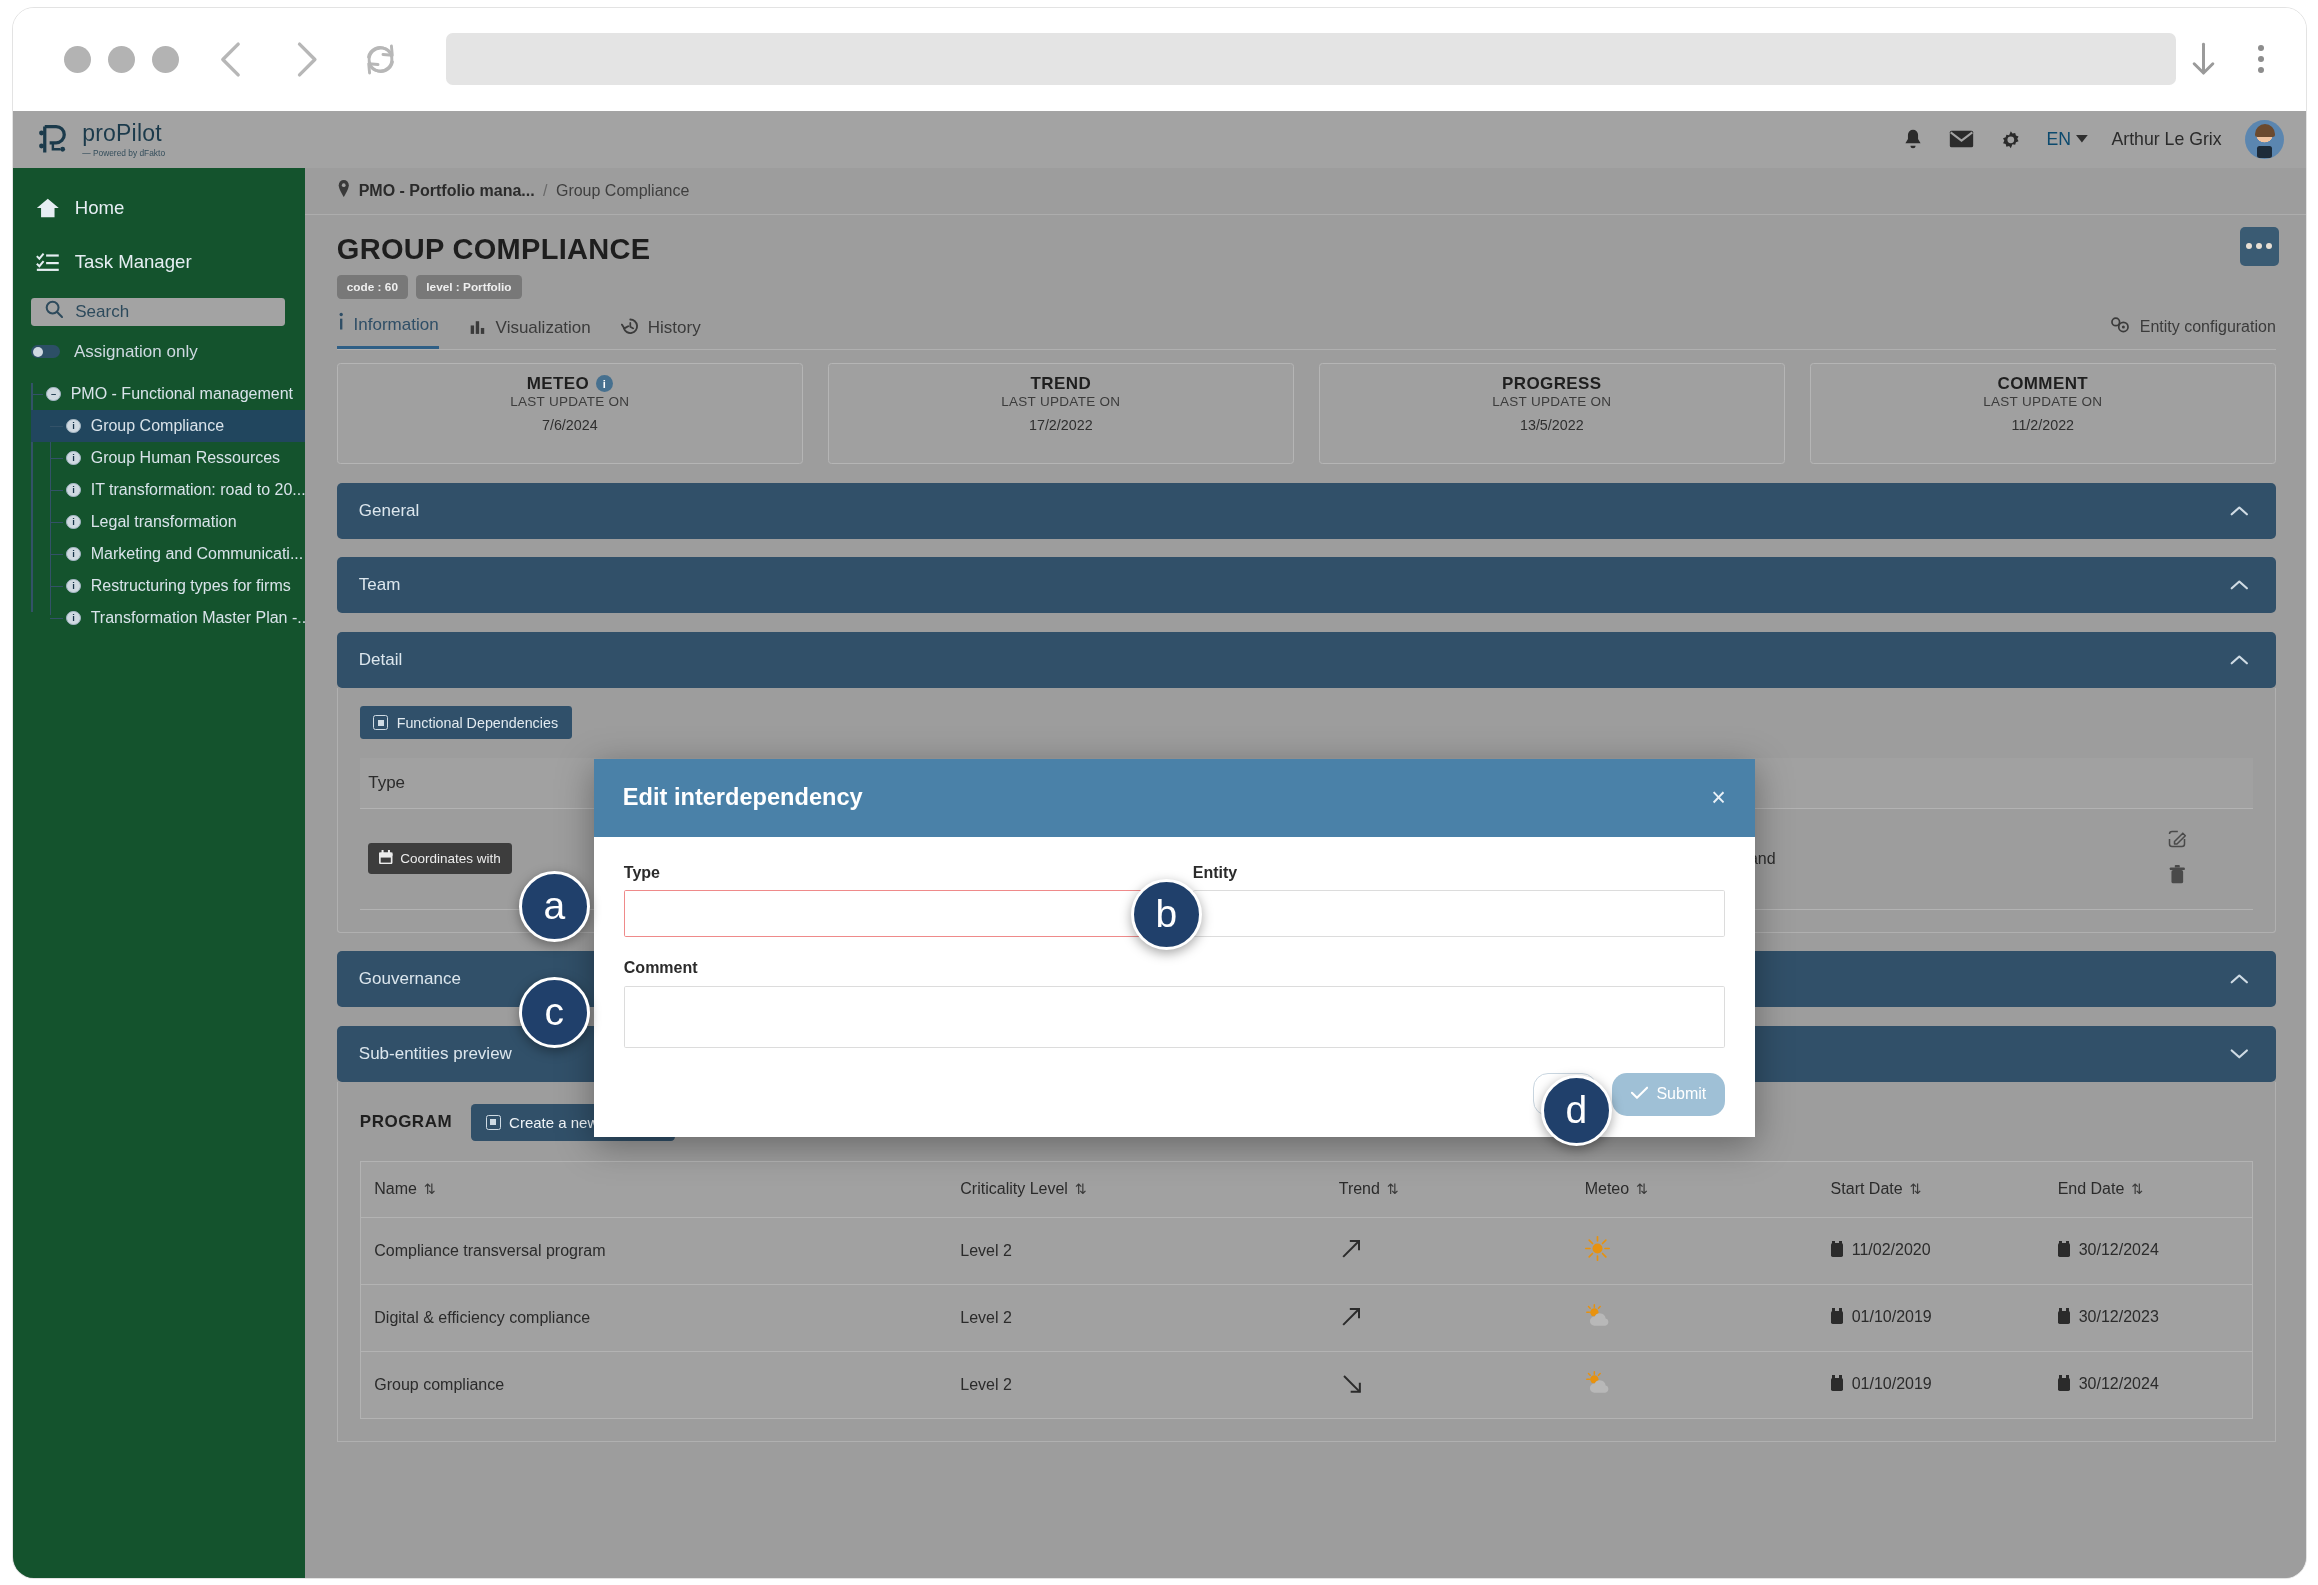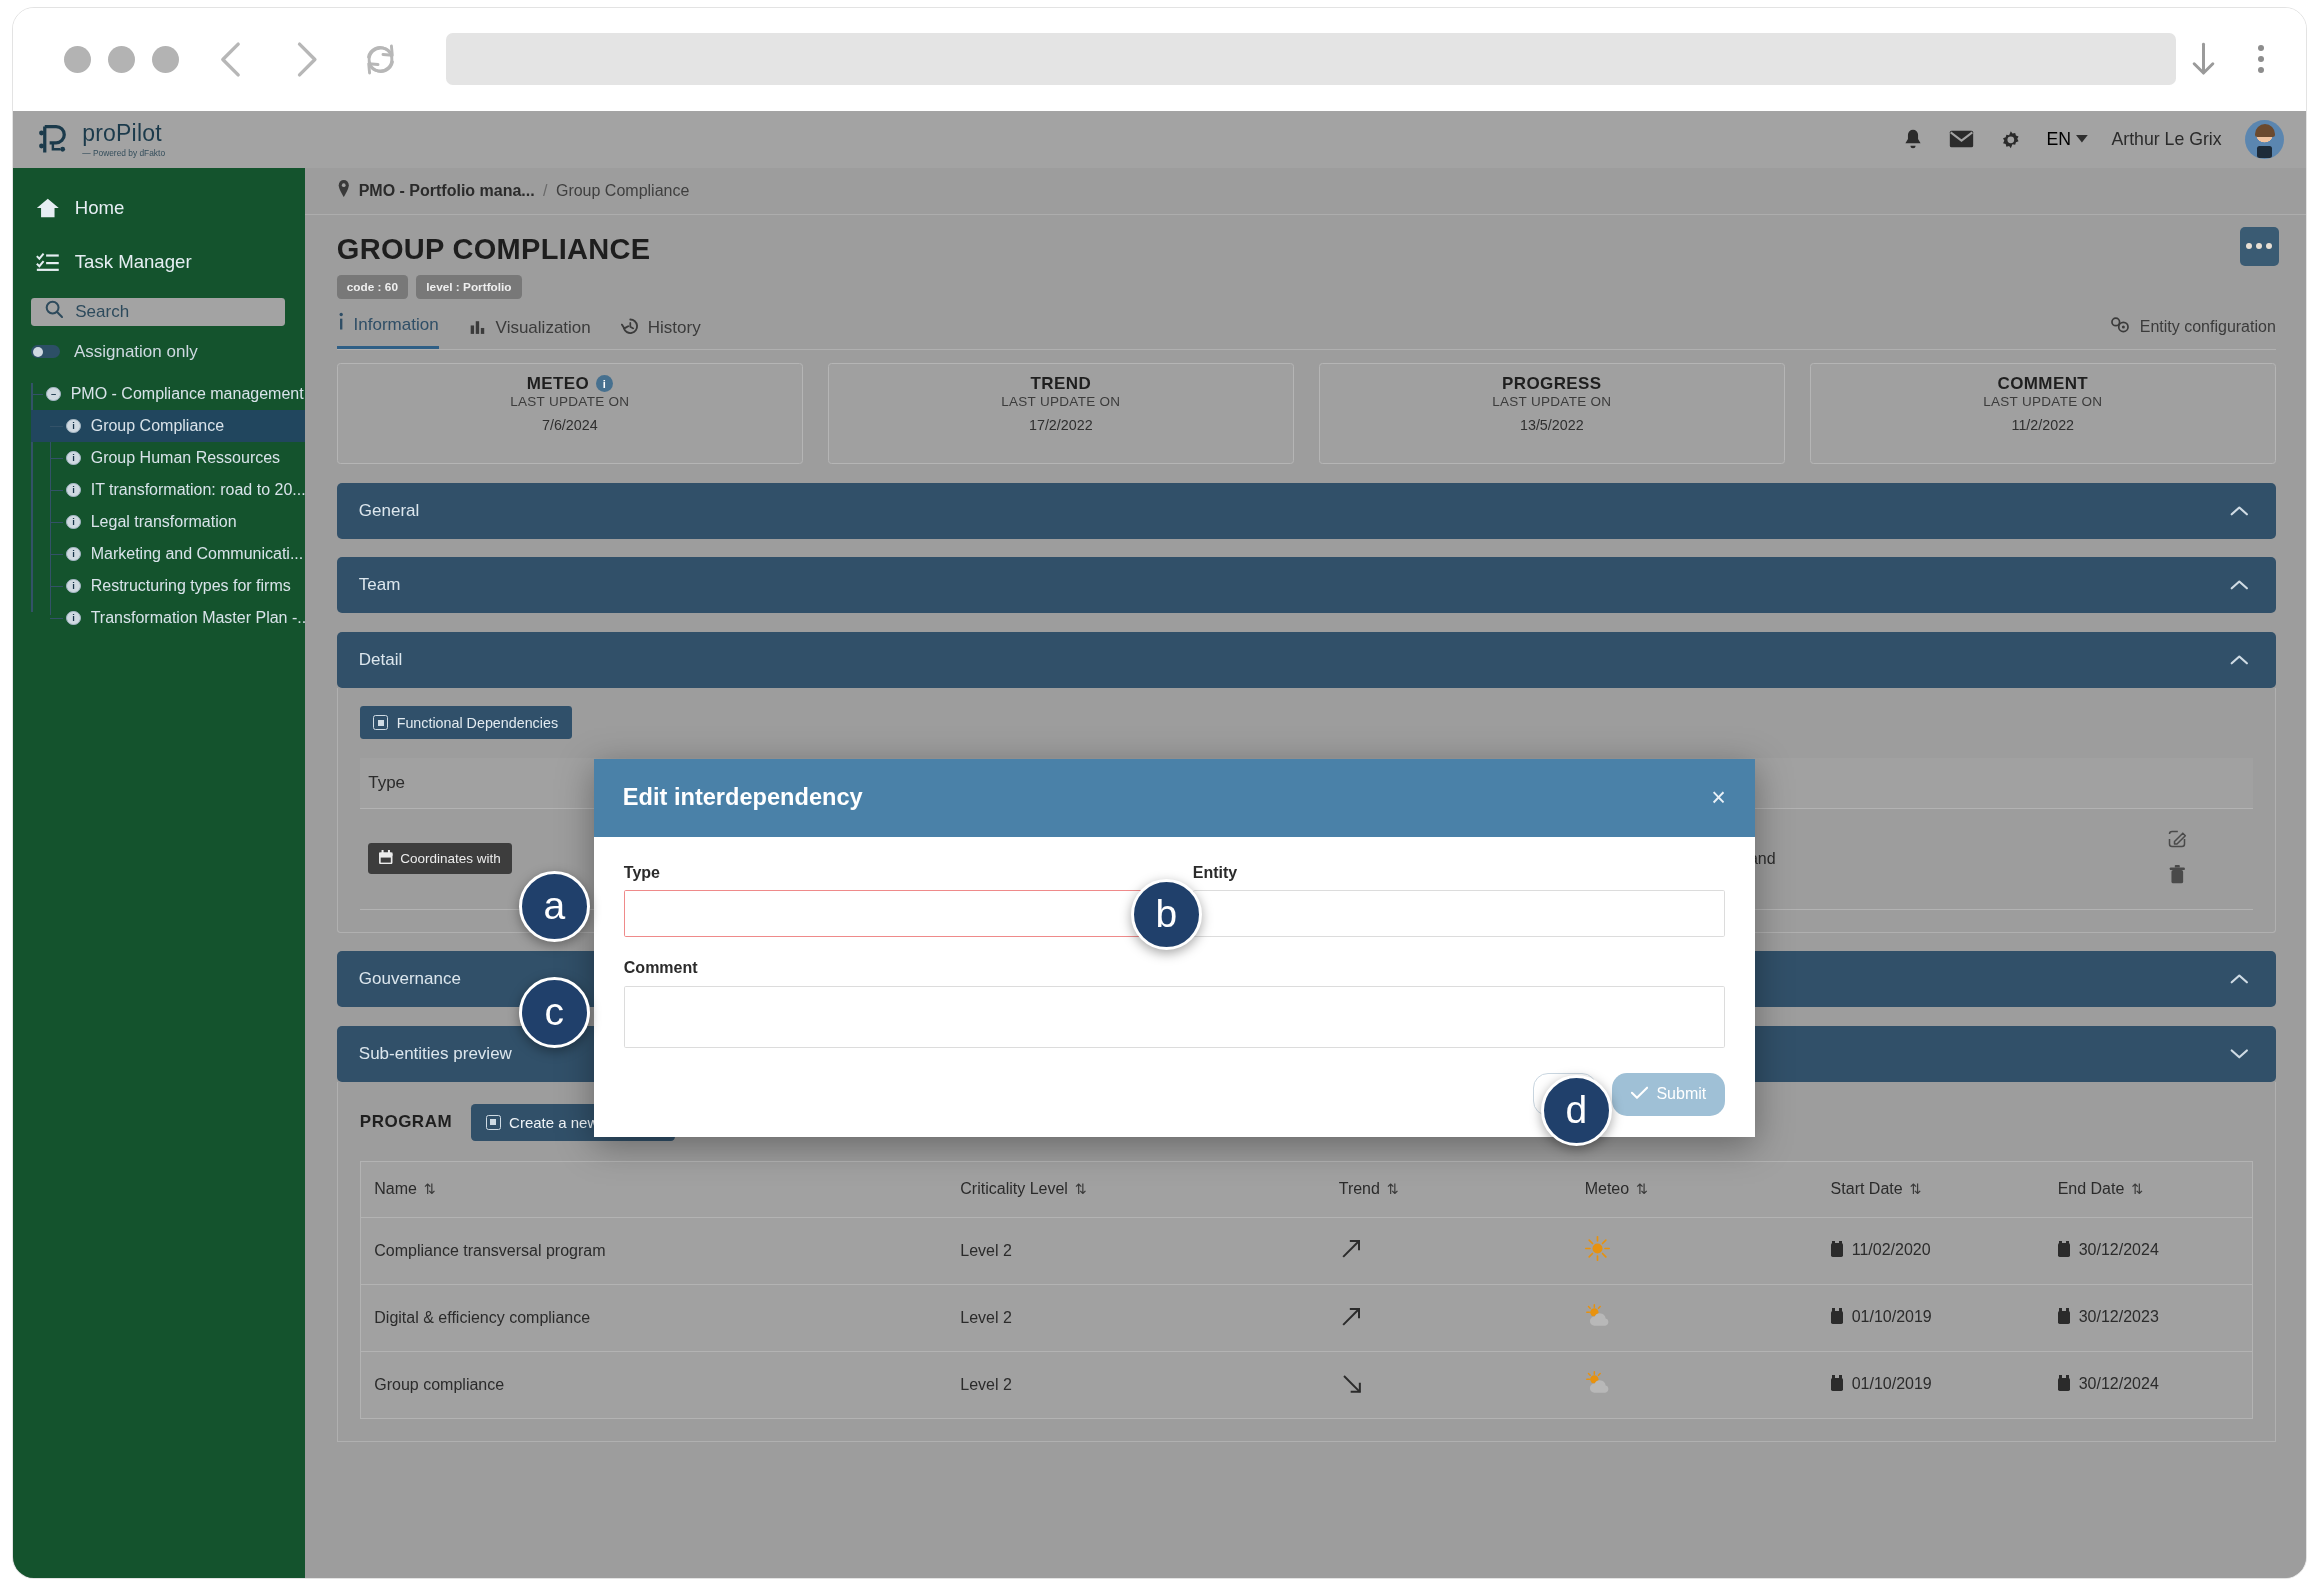--- a/index.html
+++ b/index.html
@@ -56,21 +56,21 @@
   #brand { width: 292px; height: 57px; display: flex; align-items: center; padding-left: 22px; }
   #brand-logo { width: 39px; height: 39px; }
   #brand-text { margin-left: 8.4px; }
   #brand-name { font-size: 23px; color: #1b3a4b; letter-spacing: 0.2px; }
   #brand-sub { font-size: 8.4px; color: #1b3a4b; opacity:.85; margin-top: 0.8px; white-space: nowrap; }
   #topbar-right {
     margin-left: auto; display: flex; align-items: center; gap: 23.6px;
     padding-right: 23.6px; color: #2b2b2b;
   }
   .tb-ic { width: 25px; height: 25px; display: flex; align-items: center; justify-content: center; }
-  #lang { font-size: 17.7px; color: #000000; display: flex; align-items: center; gap: 5px; }
+  #lang { font-size: 17.7px; color: #0c4a6e; display: flex; align-items: center; gap: 5px; }
   #username { font-size: 17.7px; color: #2b2b2b; white-space: nowrap; }
   #avatar {
     width: 39px; height: 39px; border-radius: 50%;
     background: radial-gradient(circle at 50% 36%, #f0c3a0 0 26%, #5b86b0 27% 100%);
     position: relative; overflow: hidden; flex: 0 0 auto;
   }
   #avatar:before { content:""; position:absolute; left:9.3px; top:4.2px; width:20px; height:12.7px; border-radius:10px 10px 2.5px 2.5px; background:#6b4a2f; }
   #avatar:after  { content:""; position:absolute; left:11.8px; top:26px; width:15px; height:12.7px; background:#1d2b3a; border-radius:2.5px; }
 
   
@@ -404,21 +404,21 @@
       <div id="assign-row">
         <span class="toggle-pill"></span>
         <span>Assignation only</span>
       </div>
 
       <div id="tree">
         <div class="tree-row">
           <span class="node-dot">
               <i>–</i>
             </span>
-          <span>PMO - Compliance management</span>
+          <span>PMO - Functional management</span>
         </div>
         <div class="tree-child-line" style="top:32px;bottom:18.6px;"></div>
 
         <div class="tree-row child sel">
           <span class="node-dot">
               <i>i</i>
             </span>
           <span>Group Compliance</span>
         </div>
         <div class="tree-row child">

